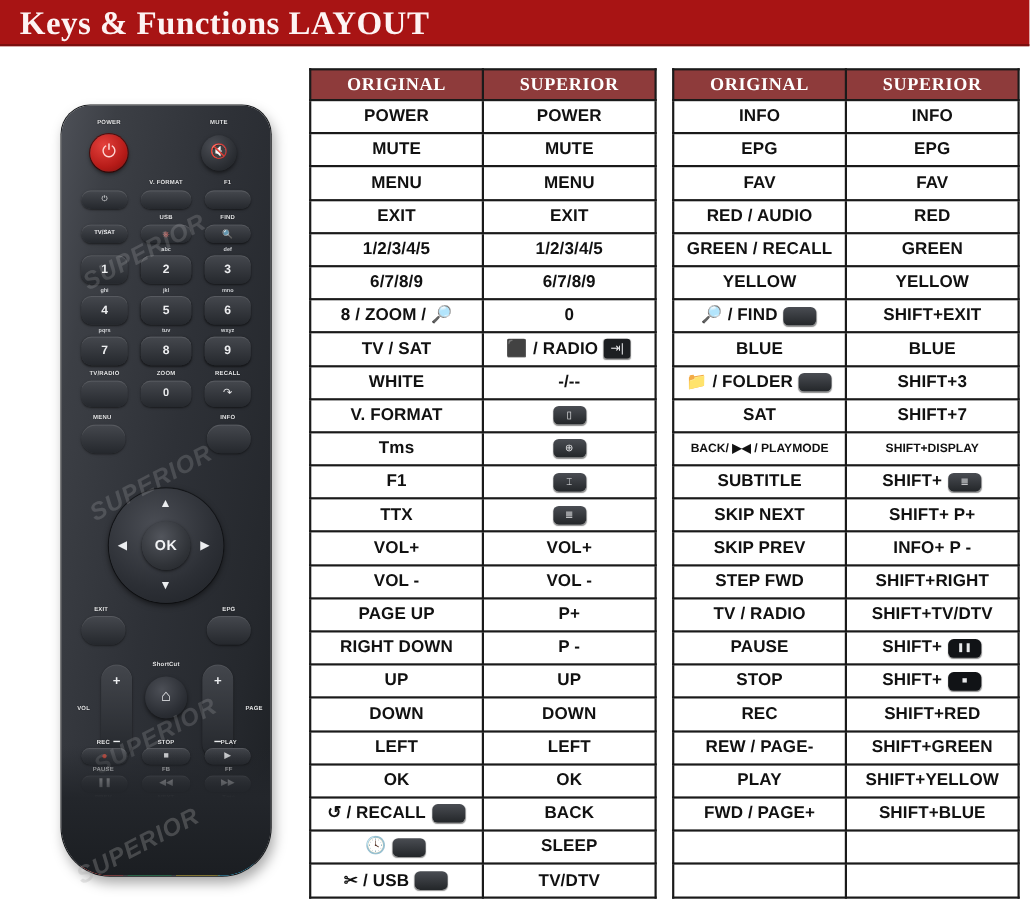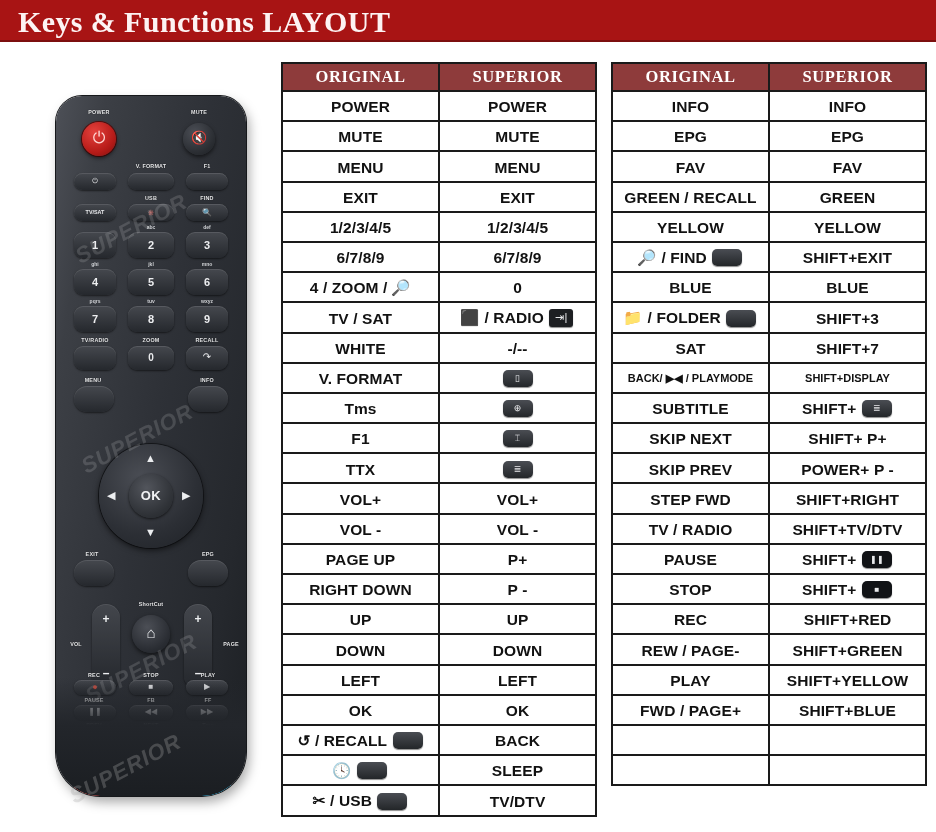--- a/index.html
+++ b/index.html
@@ -362,21 +362,21 @@
       </tr>
       <tr>
         <td><span class="glyph">1/2/3/4/5</span></td>
         <td><span class="glyph">1/2/3/4/5</span></td>
       </tr>
       <tr>
         <td><span class="glyph">6/7/8/9</span></td>
         <td><span class="glyph">6/7/8/9</span></td>
       </tr>
       <tr>
-        <td><span class="glyph">4 / ZOOM / 🔎</span></td>
+        <td><span class="glyph">8 / ZOOM / 🔎</span></td>
         <td><span class="glyph">0</span></td>
       </tr>
       <tr>
         <td><span class="glyph">TV / SAT</span></td>
         <td><span class="glyph">⬛ / RADIO</span> <span class="chip src"><b style="font-size:11px;">⇥|</b></span></td>
       </tr>
       <tr>
         <td><span class="glyph">WHITE</span></td>
         <td><span class="glyph">-/--</span></td>
       </tr>
@@ -461,20 +461,24 @@
       </tr>
       <tr>
         <td><span class="glyph">EPG</span></td>
         <td><span class="glyph">EPG</span></td>
       </tr>
       <tr>
         <td><span class="glyph">FAV</span></td>
         <td><span class="glyph">FAV</span></td>
       </tr>
       <tr>
+        <td><span class="glyph">RED / AUDIO</span></td>
+        <td><span class="glyph">RED</span></td>
+      </tr>
+      <tr>
         <td><span class="glyph">GREEN / RECALL</span></td>
         <td><span class="glyph">GREEN</span></td>
       </tr>
       <tr>
         <td><span class="glyph">YELLOW</span></td>
         <td><span class="glyph">YELLOW</span></td>
       </tr>
       <tr>
         <td><span class="glyph">🔎 / FIND</span> <span class="chip"></span></td>
         <td><span class="glyph">SHIFT+EXIT</span></td>
@@ -498,21 +502,21 @@
       <tr>
         <td><span class="glyph">SUBTITLE</span></td>
         <td><span class="glyph">SHIFT+</span> <span class="chip"><b>≣</b></span></td>
       </tr>
       <tr>
         <td><span class="glyph">SKIP NEXT</span></td>
         <td><span class="glyph">SHIFT+ P+</span></td>
       </tr>
       <tr>
         <td><span class="glyph">SKIP PREV</span></td>
-        <td><span class="glyph">POWER+ P -</span></td>
+        <td><span class="glyph">INFO+ P -</span></td>
       </tr>
       <tr>
         <td><span class="glyph">STEP FWD</span></td>
         <td><span class="glyph">SHIFT+RIGHT</span></td>
       </tr>
       <tr>
         <td><span class="glyph">TV / RADIO</span></td>
         <td><span class="glyph">SHIFT+TV/DTV</span></td>
       </tr>
       <tr>

